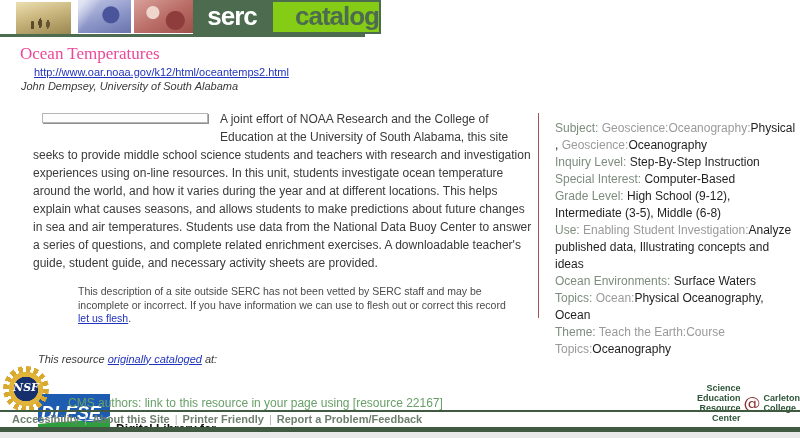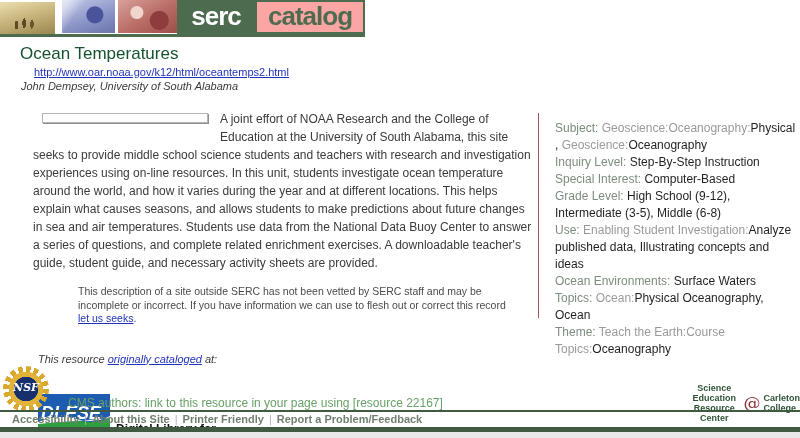--- a/index.html
+++ b/index.html
@@ -3,47 +3,47 @@
 <meta charset="utf-8">
 <style>
   * { margin:0; padding:0; box-sizing:border-box; }
   html,body { background:#fff; }
   #page {
     position:relative; width:800px; height:438px; overflow:hidden;
     background:#fff; font-family:"Liberation Sans","DejaVu Sans",sans-serif; color:#333;
   }
 
   
-  .banner { position:absolute; left:0; top:0; width:294px; height:34px; }
+  .banner { position:absolute; left:16px; top:0; width:294px; height:34px; }
   .banner-underline { position:absolute; left:0; top:34px; width:365px; height:3px; background:#4d6b4e; }
   .tile { position:absolute; top:0; height:33px; }
   .tile-1 { left:0; width:55px; top:2px; height:32px;
     background:
       radial-gradient(ellipse 3px 7px at 30% 72%, #5a4a28 60%, rgba(0,0,0,0) 62%),
       radial-gradient(ellipse 3px 8px at 44% 66%, #5a4a28 60%, rgba(0,0,0,0) 62%),
       radial-gradient(ellipse 3px 7px at 58% 70%, #6a5530 60%, rgba(0,0,0,0) 62%),
       linear-gradient(165deg, #ecdfb0 0%, #c9b67e 45%, #9a874f 100%); }
   .tile-2 { left:62px; width:53px;
     background:
       linear-gradient(125deg, rgba(255,255,255,.55) 8%, rgba(255,255,255,0) 32%),
       radial-gradient(circle at 62% 45%, #4a549a 8px, rgba(0,0,0,0) 9px),
       linear-gradient(160deg, #c3c9e8 0%, #8d96c8 55%, #6a74ab 100%); }
   .tile-3 { left:118px; width:59px;
     background:
       radial-gradient(circle at 32% 38%, #f0d5cd 6px, rgba(0,0,0,0) 7px),
       radial-gradient(circle at 70% 62%, #8f3c3c 9px, rgba(0,0,0,0) 10px),
       linear-gradient(150deg, #d9a09a 0%, #b86a64 55%, #9c4f49 100%); }
   .serc-box { position:absolute; left:177px; top:0; width:78px; height:34px; background:#4d6b4e;
     color:#fff; font-size:26px; font-weight:bold; letter-spacing:-1px; text-align:center; line-height:33px; cursor:pointer; }
-  .catalog-box { position:absolute; left:255px; top:0; width:110px; height:34px; background:#fca5a5;
+  .catalog-box { position:absolute; left:255px; top:0; width:110px; height:34px; background:#84cc16;
     border:2px solid #4d6b4e; color:#4d6b4e; font-size:26px; font-weight:bold; letter-spacing:-1px;
-    text-align:center; line-height:29px; cursor:pointer; }
+    text-align:right; line-height:29px; cursor:pointer; }
 
   
-  .page-title { position:absolute; left:20px; top:44px; font-size:17px; font-weight:normal; color:#14532d; }
+  .page-title { position:absolute; left:20px; top:44px; font-size:17px; font-weight:normal; color:#ec4899;font-family:Liberation Serif, serif; }
   .resource-url { position:absolute; left:34px; top:66px; font-size:11px; }
   a.lnk { color:#2233bb; text-decoration:underline; cursor:pointer; }
   .author { position:absolute; left:21px; top:80px; font-size:11px; font-style:italic; color:#3a3a3a; }
 
   
   .content-left { position:absolute; left:33px; top:110px; width:500px; }
   .thumb-float { float:left; width:187px; height:33px; }
   .thumb-box { margin:3px 0 0 9px; width:166px; height:10px; background:#fdfdfd;
     border:1px solid #b5b5b5; box-shadow:1px 1px 0 #8f8f8f; }
   .description { font-size:12px; line-height:18px; color:#3a3a3a; }
@@ -68,21 +68,21 @@
       radial-gradient(circle, rgba(0,0,0,0) 0 11px, #e2b339 11.5px 17px, rgba(0,0,0,0) 17.5px),
       repeating-conic-gradient(#d9a92f 0deg 13deg, rgba(255,255,255,0) 13deg 22.5deg); }
   .nsf-label { position:absolute; left:0; top:15px; width:46px; text-align:center;
     font-family:"DejaVu Serif","Liberation Serif",serif; font-style:italic; font-weight:bold;
     font-size:11px; color:#fff; }
   .cms-note { position:absolute; left:68px; top:396px; font-size:12px; color:#69a069; }
 
   
   .attribution { position:absolute; left:688px; top:383px; display:flex; align-items:center; cursor:pointer; }
   .attr-col { font-size:9px; font-weight:bold; color:#2e5437; line-height:10px; }
-  .attr-col.right-align { text-align:center; }
+  .attr-col.right-align { text-align:right; }
   .attr-at { font-size:17px; color:#8a3333; margin:0 3px; font-family:"DejaVu Serif","Liberation Serif",serif; }
 
   
   .footer-line { position:absolute; left:0; top:410px; width:800px; height:2px; background:#3f5a40; }
   .footer-links { position:absolute; left:12px; top:413px; font-size:11px; color:#6f7f6f; }
   .footer-links a { color:#6f7f6f; text-decoration:none; cursor:pointer;font-weight:bold; }
   .footer-sep { color:#b0b0b0; margin:0 5px; }
   .footer-bar { position:absolute; left:0; top:427px; width:800px; height:5px; background:#3f5a40; }
   .footer-bottom { position:absolute; left:0; top:432px; width:800px; height:6px; background:#e9e9e9; }
 </style>
@@ -107,21 +107,21 @@
   <div class="author">John Dempsey, University of South Alabama</div>
 
   <div class="content-left">
     <div class="description">
       <span class="thumb-float">
         <span class="thumb-box" style="display:block"></span>
       </span>
       <span>A joint effort of NOAA Research and the College of Education at the University of South Alabama, this site seeks to provide middle school science students and teachers with research and investigation experiences using on-line resources. In this unit, students investigate ocean temperature around the world, and how it varies during the year and at different locations. This helps explain what causes seasons, and allows students to make predictions about future changes in sea and air temperatures. Students use data from the National Data Buoy Center to answer a series of questions, and complete related enrichment exercises. A downloadable teacher's guide, student guide, and necessary activity sheets are provided.</span>
     </div>
     <div class="disclaimer">
-      <span>This description of a site outside SERC has not been vetted by SERC staff and may be incomplete or incorrect. If you have information we can use to flesh out or correct this record </span><a class="lnk">let us seeks</a><span>.</span>
+      <span>This description of a site outside SERC has not been vetted by SERC staff and may be incomplete or incorrect. If you have information we can use to flesh out or correct this record </span><a class="lnk">let us flesh</a><span>.</span>
     </div>
     <div class="cataloged-line">
       <span>This resource </span><a class="lnk" style="font-style:italic">originally cataloged</a><span> at:</span>
     </div>
     <div class="dlese-row">
       <svg class="dlese-logo" width="72" height="36" viewBox="0 0 72 36">
         <rect width="72" height="36" fill="#1d5cb0"></rect>
         <path d="M0 29 Q 18 21 38 26 T 72 23 L 72 36 L 0 36 Z" fill="#2e9e3e"></path>
         <path d="M0 28 Q 18 20 38 25 T 72 22 L 72 24 Q 50 26 38 27 Q 18 28 0 30 Z" fill="#ffffff"></path>
         <text x="3" y="25" font-family="Liberation Sans, DejaVu Sans, sans-serif" font-style="italic" font-weight="bold" font-size="18" fill="#ffffff">DLESE</text>

